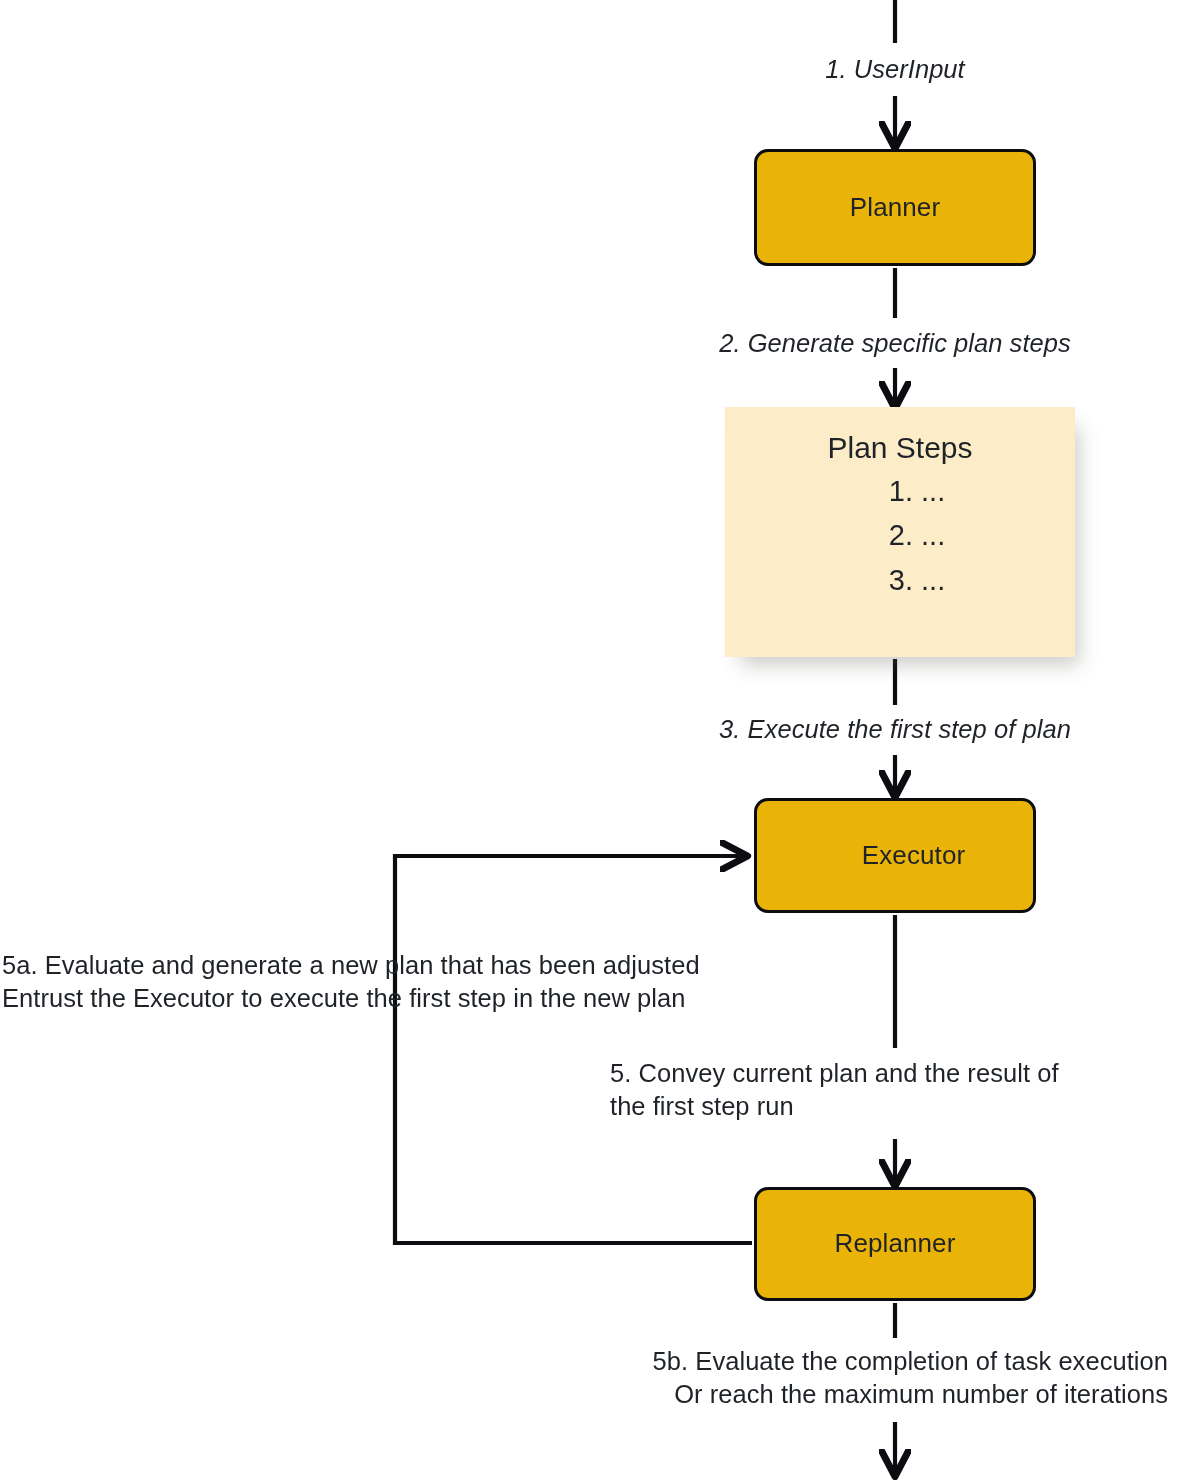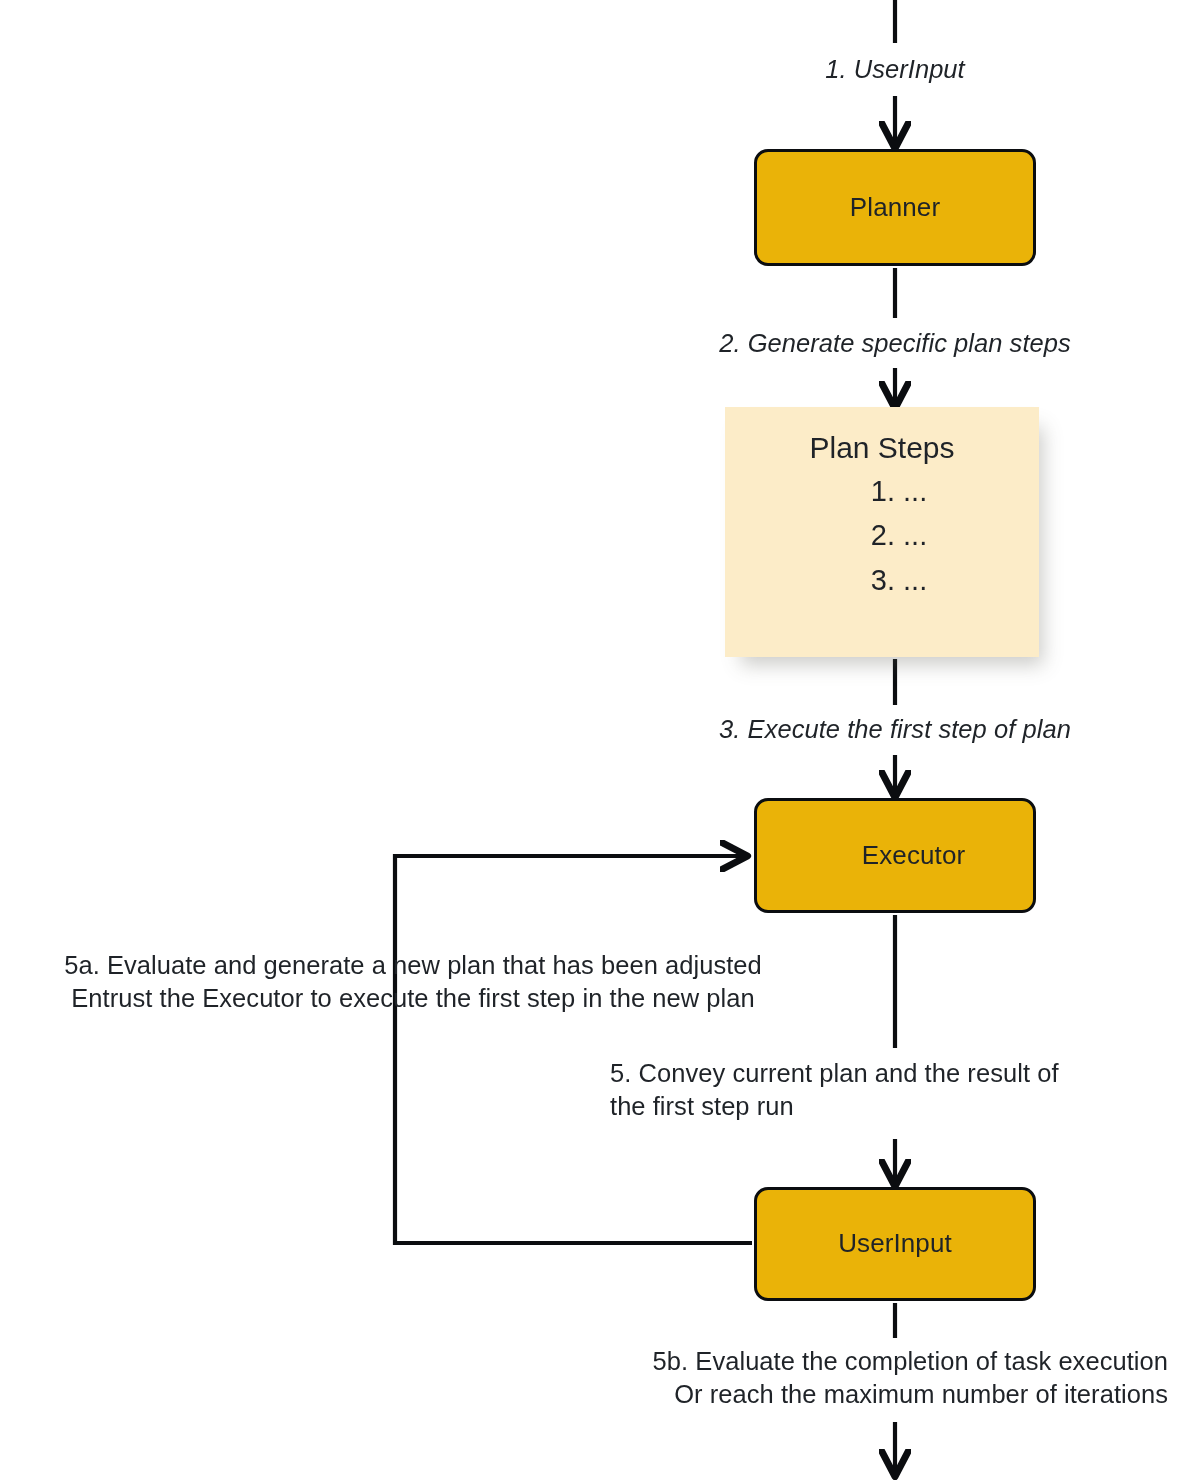--- a/index.html
+++ b/index.html
@@ -46,21 +46,21 @@
   }
   #node-planner   { left: 754px; top: 149px;  width: 282px; height: 117px; }
   #node-executor  { left: 754px; top: 798px;  width: 282px; height: 115px; padding-left: 37px; }
   #node-replanner { left: 754px; top: 1187px; width: 282px; height: 114px; }
 
   
   #note-plan-steps {
     position: absolute;
     left: 725px;
     top: 407px;
-    width: 314px;
+    width: 350px;
     height: 250px;
     background: #fcecc8;
     box-shadow: 10px 14px 18px -6px rgba(90, 88, 80, 0.30);
     box-sizing: border-box;
     padding-top: 22px;
   }
   .note-title {
     text-align: center;
     font-size: 30px;
     line-height: 1.25;
@@ -88,21 +88,21 @@
     color: #1f2328;
     white-space: pre-line;
     letter-spacing: 0.05px;
   }
   .center { text-align: center; font-style: italic; }
 
   #label-1  { left: 695px; top: 53px;   width: 400px; }
   #label-2  { left: 645px; top: 327px;  width: 500px; }
   #label-3  { left: 645px; top: 713px;  width: 500px; text-align: center; }
   #label-4  { left: 610px; top: 1057px; width: 560px; }
-  #label-5a { left: 18px;   top: 949px;  width: 790px; text-align: center; }
+  #label-5a { left: 2px;   top: 949px;  width: 790px; }
   #label-5b { left: 556px; top: 1345px; width: 612px; text-align: right; }
 </style>
 </head>
 <body>
 
 <div id="canvas">
 
   <svg id="wires" viewBox="0 0 1192 1480">
     <defs>
       <marker id="arrow" viewBox="0 0 12 12" refX="9.4" refY="6" markerWidth="7.6" markerHeight="7.6" orient="auto-start-reverse">
@@ -138,21 +138,21 @@
 
   <div class="node" id="node-planner">
     <span>Planner</span>
   </div>
 
   <div class="node" id="node-executor">
     <span>Executor</span>
   </div>
 
   <div class="node" id="node-replanner">
-    <span>UserInput</span>
+    <span>Replanner</span>
   </div>
 
   <div id="note-plan-steps">
     <div class="note-title">Plan Steps</div>
     <ul class="note-list">
       <li>1. ...</li>
       <li>2. ...</li>
       <li>3. ...</li>
     </ul>
   </div>

